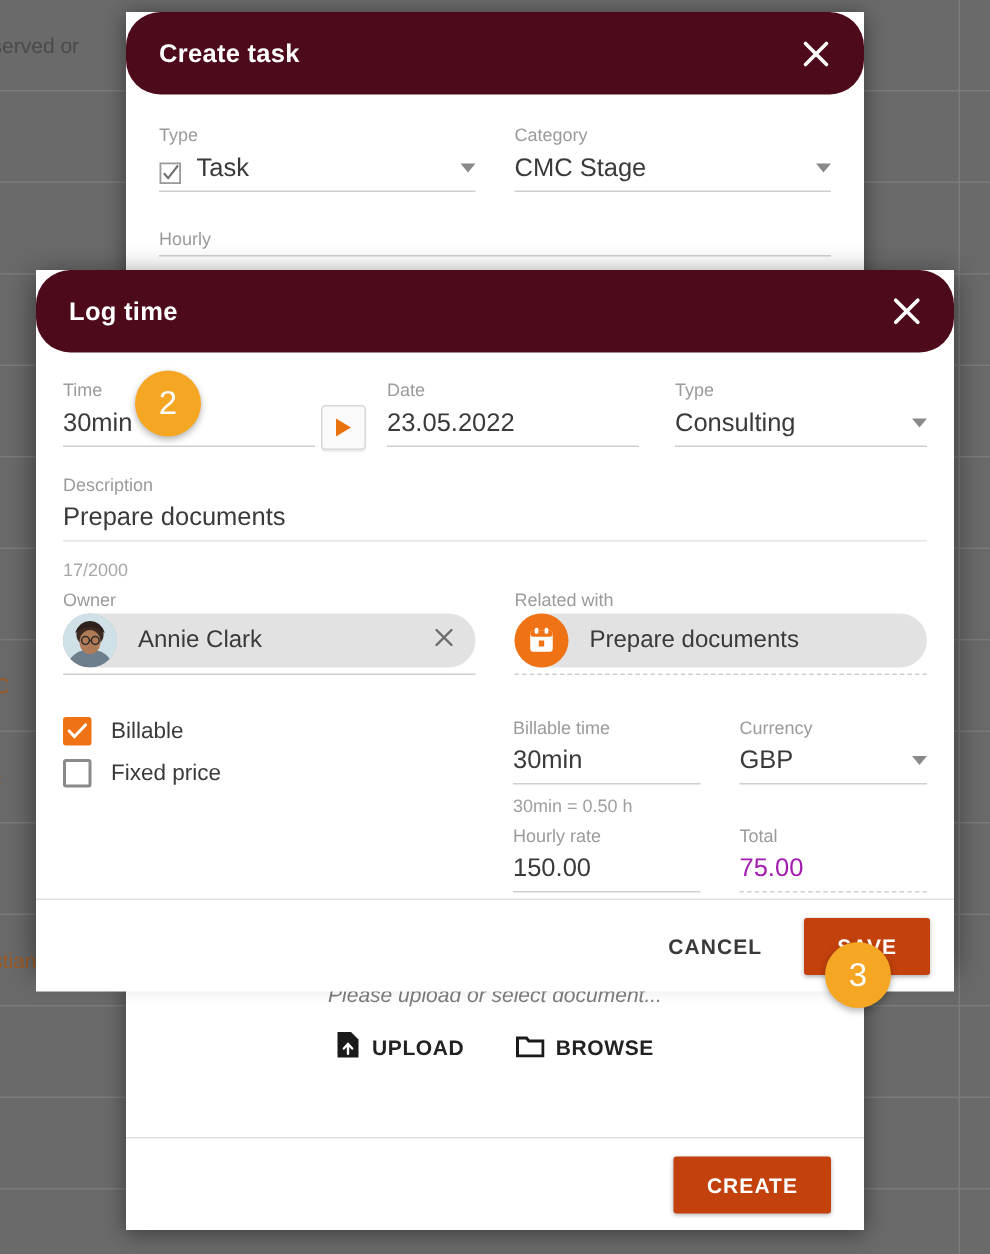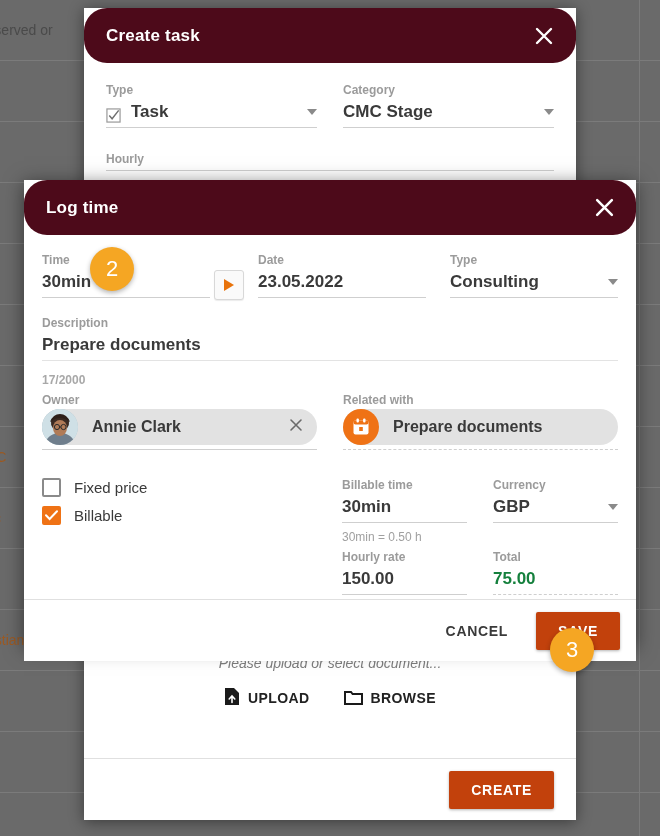--- a/index.html
+++ b/index.html
@@ -51,21 +51,21 @@
   }
   .dlg-title { font-size:17px; font-weight:bold; letter-spacing:.2px; }
   .dlg-close {
     width:28px; height:28px; position:relative; cursor:pointer;
     display:flex; align-items:center; justify-content:center;
   }
   .dlg-close svg { display:block; }
 
   .ct-body { padding:20px 22px 0 22px; position:relative; flex:1 1 auto; }
   .field-row { display:flex; gap:26px; }
-  .field { flex:1; position:relative; padding-bottom:4px;font-weight:bold; }
+  .field { flex:1; position:relative; padding-bottom:4px; }
   .field-label { font-size:12px; color:#9b9b9b; margin-bottom:2px; line-height:14px; }
   .field-value {
     font-size:17px; color:#3a3a3a; line-height:26px;
     border-bottom:1px solid #cfcfcf; padding-bottom:2px;
     display:flex; align-items:center; gap:10px;
   }
   .field-value.dashed { border-bottom:1px dashed #cfcfcf; }
   .caret { margin-left:auto; width:0;height:0;
     border-left:5px solid transparent;border-right:5px solid transparent;
     border-top:6px solid #8a8a8a; }
@@ -150,21 +150,21 @@
   .chk {
     width:19px;height:19px;border:2px solid #8a8a8a;border-radius:2px;
     flex:0 0 19px; background:#fff; display:flex;align-items:center;justify-content:center;
   }
   .chk.on { background:#ef7215; border-color:#ef7215; }
   .chk-label { font-size:15px; color:#3a3a3a; }
 
   .lt-money { flex:1; display:flex; gap:26px; }
   .money-col { flex:1; }
   .sub-note { font-size:12px; color:#a0a0a0; margin-top:3px; margin-bottom:6px; }
-  .field-value.muted { color:#15803d; }
+  .field-value.muted { color:#a21caf; }
 
   .lt-footer {
     height:62px; flex:0 0 62px;
     border-top:1px solid #e0e0e0;
     display:flex; align-items:center; justify-content:flex-end;
     gap:10px; padding-right:16px; background:#fff;
   }
   .btn-flat {
     background:none;border:none; font-family:"Liberation Sans", sans-serif;
     font-size:14px; font-weight:bold; color:#3a3a3a; letter-spacing:.7px;
@@ -390,30 +390,30 @@
             <span class="chip-text">Prepare documents</span>
           </div>
         </div>
         <div class="chip-underline dashed"></div>
       </div>
     </div>
 
     <div class="lt-row4">
       <div class="lt-checks">
         <div class="chk-line">
-          <span class="chk"></span>
-          <span class="chk-label">Fixed price</span>
-        </div>
-        <div class="chk-line">
           <span class="chk on">
             <svg width="13" height="11" viewBox="0 0 13 11" aria-hidden="true">
               <path d="M1 5.2 L4.6 9 L12 1.3" stroke="#ffffff" stroke-width="2" fill="none" stroke-linecap="round"></path>
             </svg>
           </span>
           <span class="chk-label">Billable</span>
+        </div>
+        <div class="chk-line">
+          <span class="chk"></span>
+          <span class="chk-label">Fixed price</span>
         </div>
       </div>
 
       <div class="lt-money">
         <div class="money-col">
           <div class="field">
             <div class="field-label">Billable time</div>
             <div class="field-value">30min</div>
           </div>
           <div class="sub-note">30min = 0.50 h</div>

